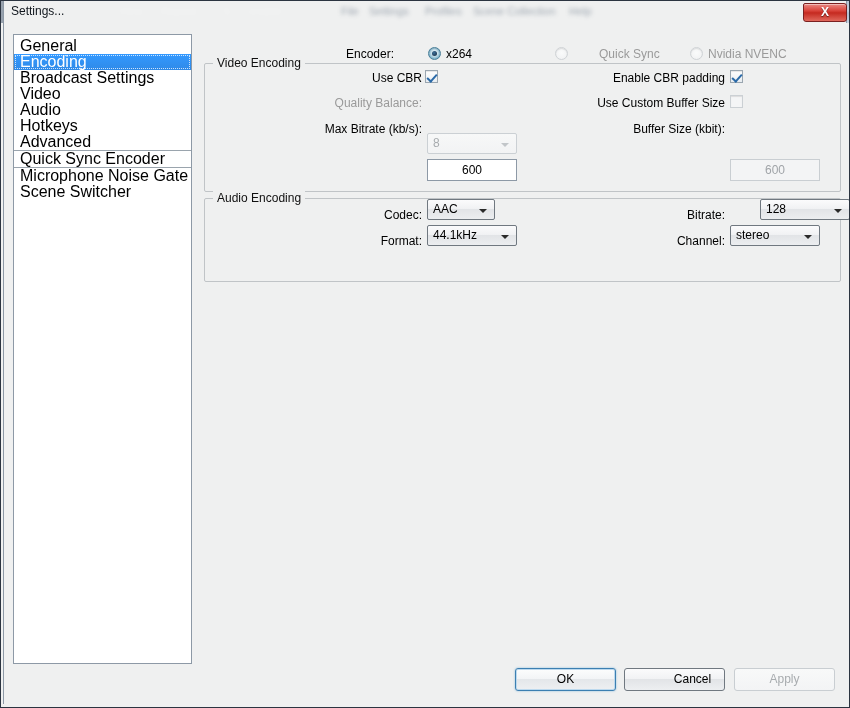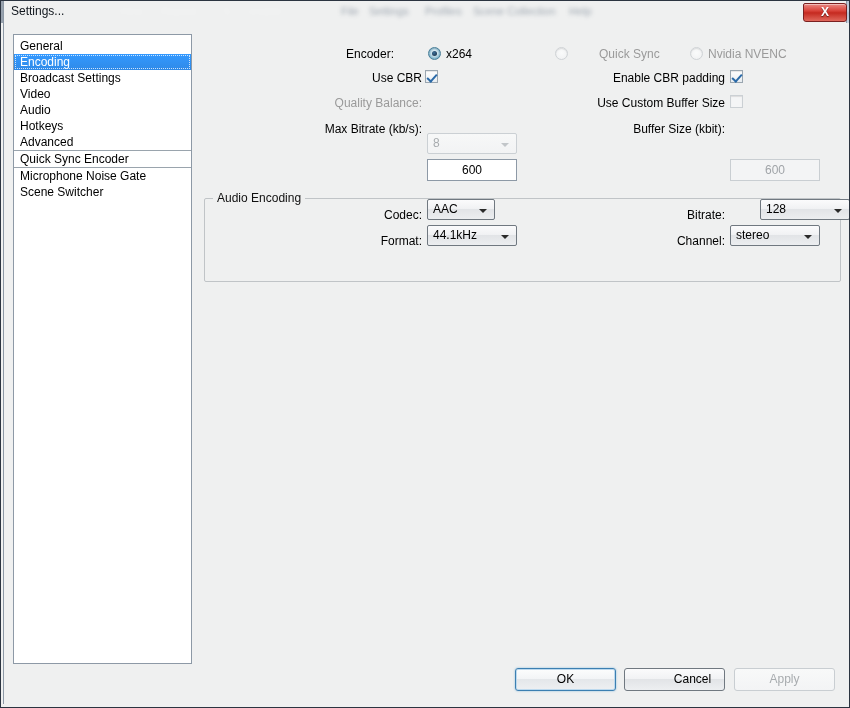--- a/index.html
+++ b/index.html
@@ -99,21 +99,21 @@
     left: 9px; top: 11px;
     width: 179px; height: 630px;
     background: #ffffff;
     border: 1px solid #8d99a6;
     overflow: hidden;
   }
   .side-item {
     height: 16px;
     line-height: 16px;
     padding-left: 6px;
-    font-size: 12px;
+    font-size: 16px;
     color: #000000;
     white-space: nowrap;
     cursor: default;
   }
   .side-item.selected {
     background: linear-gradient(to bottom,#3399ff 0%, #2f8ae8 100%);
     color: #ffffff;
     outline: 1px dotted rgba(255,255,255,0.75);
     outline-offset: -2px;
   }
@@ -315,20 +315,23 @@
       <div class="side-item">Audio</div>
       <div class="side-item">Hotkeys</div>
       <div class="side-item">Advanced</div>
       <div class="side-sep"></div>
       <div class="side-item">Quick Sync Encoder</div>
       <div class="side-sep"></div>
       <div class="side-item">Microphone Noise Gate</div>
       <div class="side-item">Scene Switcher</div>
     </div>
 
+    <div class="groupbox" id="grp-video">
+      <div class="group-legend">Video Encoding</div>
+    </div>
 
     <div class="lbl" style="left:300px; top:24px; width:90px;">Encoder:</div>
     <div class="radio checked" style="left:424px; top:24px;"></div>
     <div class="lbl" style="left:442px; top:24px; width:70px; text-align:left;">x264</div>
 
     <div class="radio disabled" style="left:551px; top:24px;"></div>
     <div class="lbl disabled" style="left:595px; top:24px; width:90px; text-align:left;">Quick Sync</div>
 
     <div class="radio disabled" style="left:686px; top:24px;"></div>
     <div class="lbl disabled" style="left:704px; top:24px; width:110px; text-align:left;">Nvidia NVENC</div>

